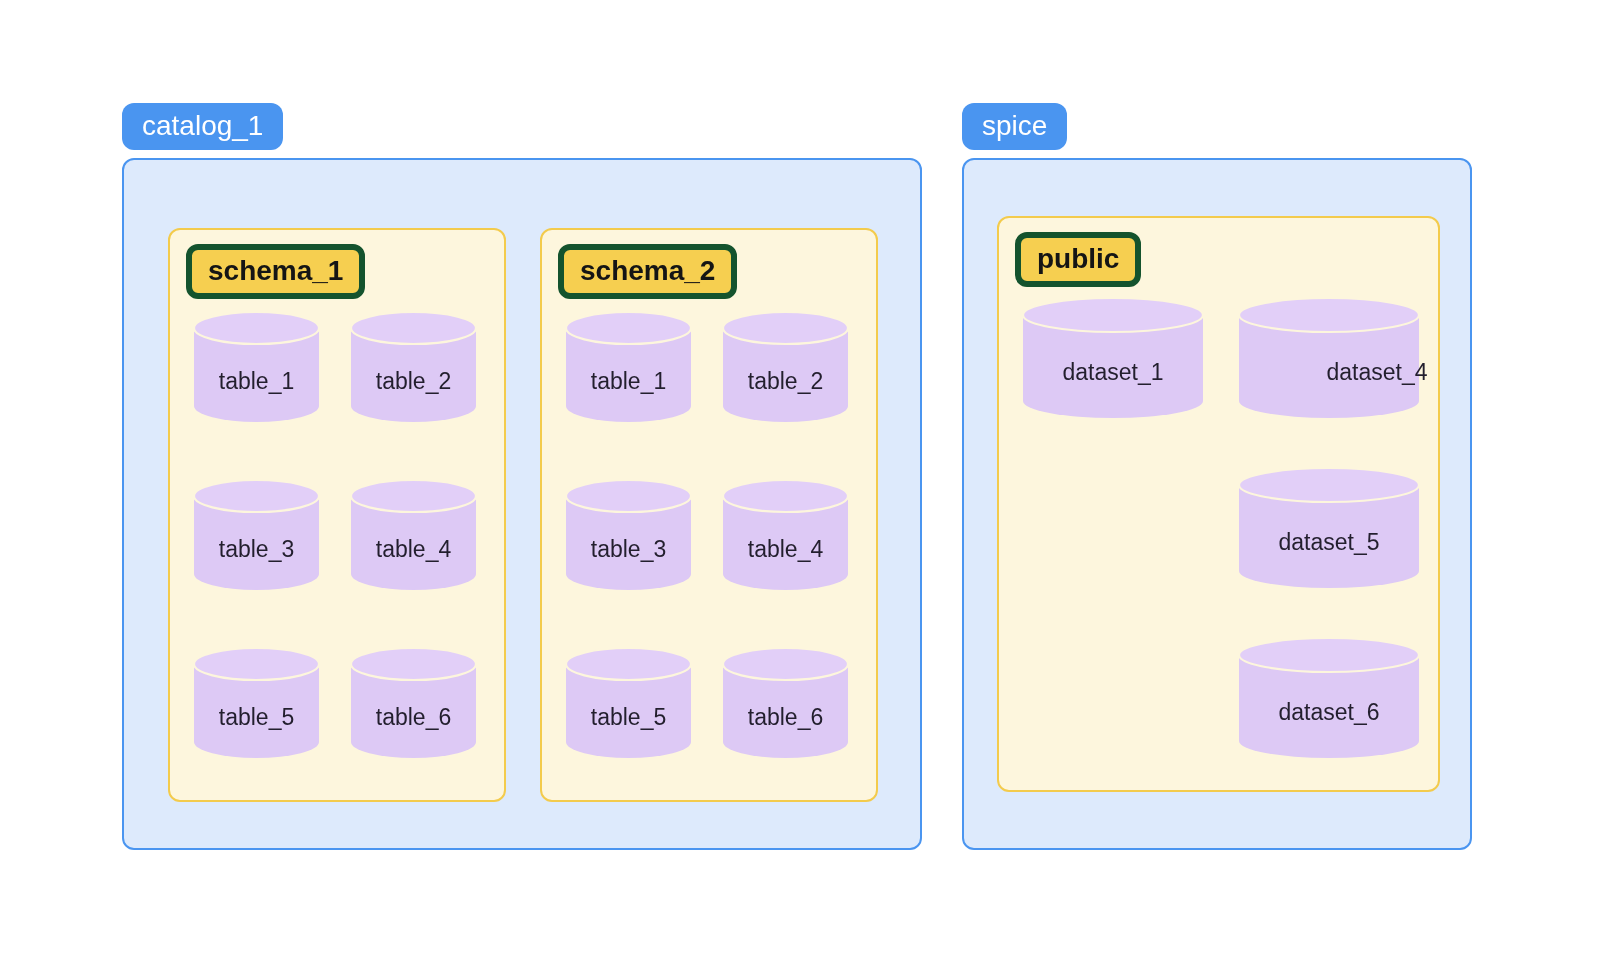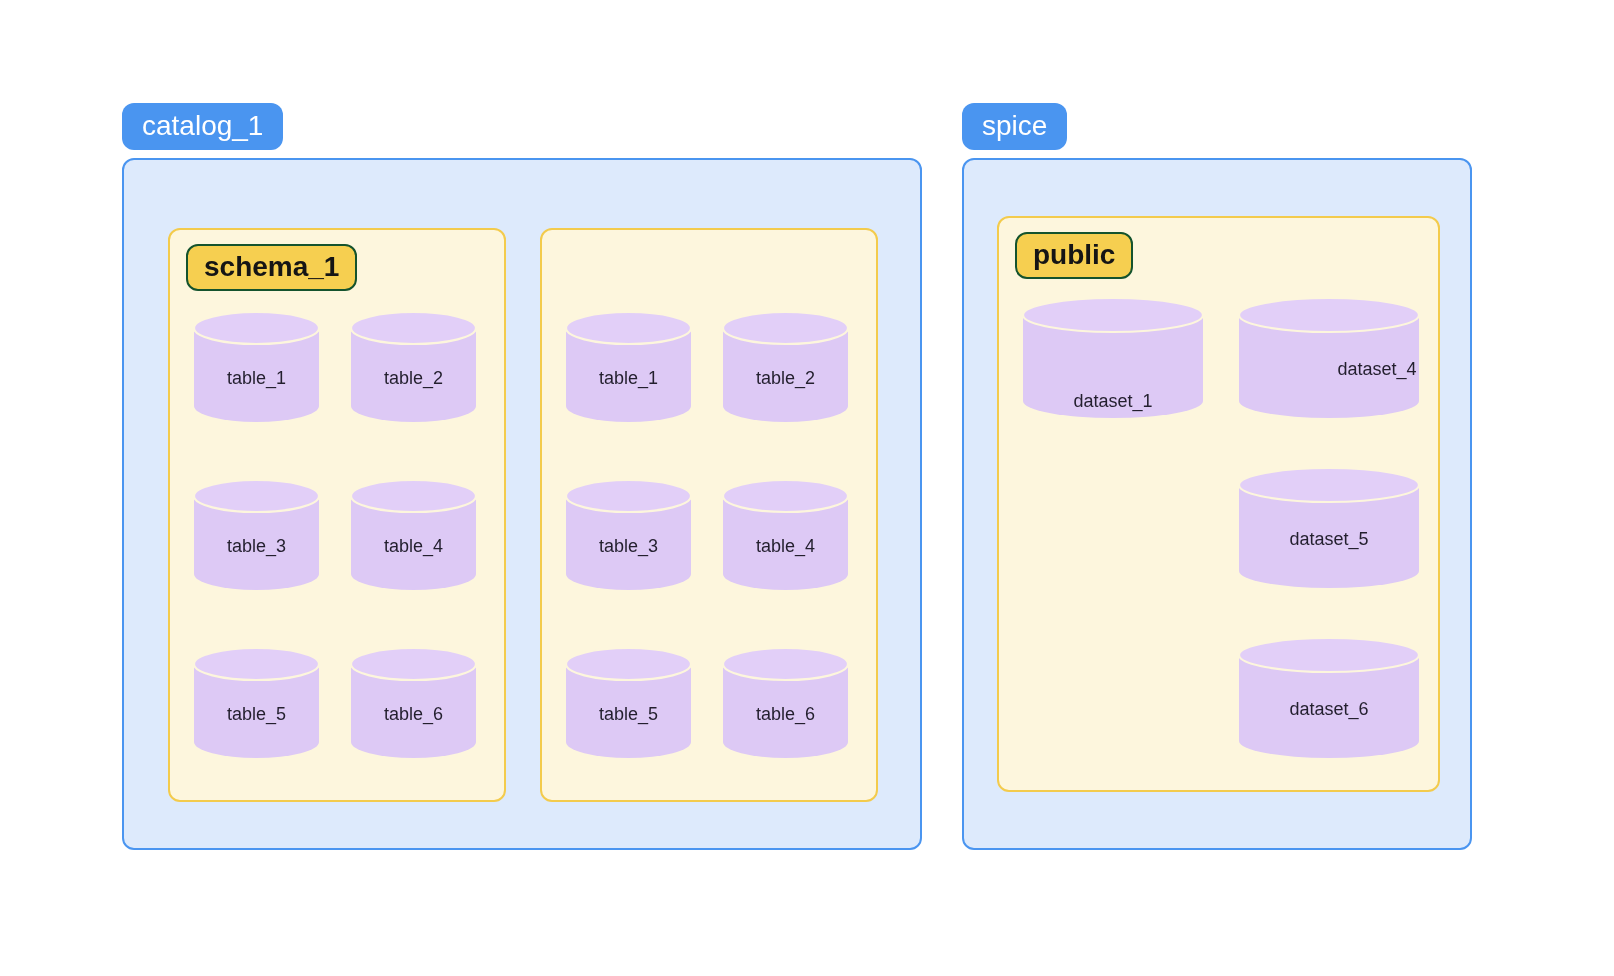--- a/index.html
+++ b/index.html
@@ -56,21 +56,21 @@
     background: #fdf6dd;
     border: 2px solid #f3cb4c;
     border-radius: 12px;
     box-sizing: border-box;
   }
   .schema-pill {
     position: absolute;
     left: 16px;
     top: 14px;
     background: #f6cf50;
-    border: 2px solid #14532d;
+    border: 6px solid #14532d;
     border-radius: 12px;
     color: #151515;
     font-size: 28px;
     font-weight: 700;
     padding: 6px 16px 8px 16px;
     line-height: 1.05;
     white-space: nowrap;
     box-sizing: border-box;
   }
 
@@ -86,21 +86,21 @@
     width: 100%;
     height: 100%;
     display: block;
   }
   .cyl-label {
     position: absolute;
     left: 0;
     width: 100%;
     text-align: center;
     color: #231f2e;
-    font-size: 18px;
+    font-size: 23px;
     font-weight: 400;
     line-height: 1.1;
     white-space: nowrap;
     pointer-events: none;
   }
 </style>
 </head>
 <body>
 
 <div id="canvas">
@@ -146,20 +146,21 @@
           </div>
           <div class="cyl" style="left: 181px; top: 418px; width: 125px; height: 110px;">
             <svg viewBox="0 0 125 110" preserveAspectRatio="none">
               <path d="M 0,16 L 0,94 A 62.5,16 0 0 0 125,94 L 125,16 Z" fill="#ddc9f5"></path>
               <ellipse cx="62.5" cy="16" rx="62.5" ry="16" fill="#e2cff8" stroke="#fdf6dd" stroke-width="2.2"></ellipse>
             </svg>
             <div class="cyl-label" style="top: 57px;">table_6</div>
           </div>
         </div>
         <div class="schema" style="left: 416px; top: 68px; width: 338px; height: 574px;">
+          <div class="schema-pill">schema_2</div>
           <div class="cyl" style="left: 24px; top: 82px; width: 125px; height: 110px;">
             <svg viewBox="0 0 125 110" preserveAspectRatio="none">
               <path d="M 0,16 L 0,94 A 62.5,16 0 0 0 125,94 L 125,16 Z" fill="#ddc9f5"></path>
               <ellipse cx="62.5" cy="16" rx="62.5" ry="16" fill="#e2cff8" stroke="#fdf6dd" stroke-width="2.2"></ellipse>
             </svg>
             <div class="cyl-label" style="top: 57px;">table_1</div>
           </div>
           <div class="cyl" style="left: 181px; top: 82px; width: 125px; height: 110px;">
             <svg viewBox="0 0 125 110" preserveAspectRatio="none">
               <path d="M 0,16 L 0,94 A 62.5,16 0 0 0 125,94 L 125,16 Z" fill="#ddc9f5"></path>
@@ -201,21 +202,21 @@
     <div class="group" style="left: 0px; top: 0px; width: 1614px; height: 976px;">
       <div class="group-pill" style="left: 962px; top: 103px;">spice</div>
       <div class="group-body" style="left: 962px; top: 158px; width: 510px; height: 692px;">
         <div class="schema" style="left: 33px; top: 56px; width: 443px; height: 576px;">
           <div class="schema-pill">public</div>
           <div class="cyl" style="left: 24px; top: 80px; width: 180px; height: 120px;">
             <svg viewBox="0 0 180 120" preserveAspectRatio="none">
               <path d="M 0,17 L 0,103 A 90,17 0 0 0 180,103 L 180,17 Z" fill="#ddc9f5"></path>
               <ellipse cx="90" cy="17" rx="90" ry="17" fill="#e2cff8" stroke="#fdf6dd" stroke-width="2.2"></ellipse>
             </svg>
-            <div class="cyl-label" style="top: 62px; margin-top: 32px;">dataset_1</div>
+            <div class="cyl-label" style="top: 62px;">dataset_1</div>
           </div>
           <div class="cyl" style="left: 240px; top: 80px; width: 180px; height: 120px;">
             <svg viewBox="0 0 180 120" preserveAspectRatio="none">
               <path d="M 0,17 L 0,103 A 90,17 0 0 0 180,103 L 180,17 Z" fill="#ddc9f5"></path>
               <ellipse cx="90" cy="17" rx="90" ry="17" fill="#e2cff8" stroke="#fdf6dd" stroke-width="2.2"></ellipse>
             </svg>
             <div class="cyl-label" style="top: 62px; padding-left: 48px;">dataset_4</div>
           </div>
           <div class="cyl" style="left: 240px; top: 250px; width: 180px; height: 120px; padding-left: 29px;">
             <svg viewBox="0 0 180 120" preserveAspectRatio="none">

